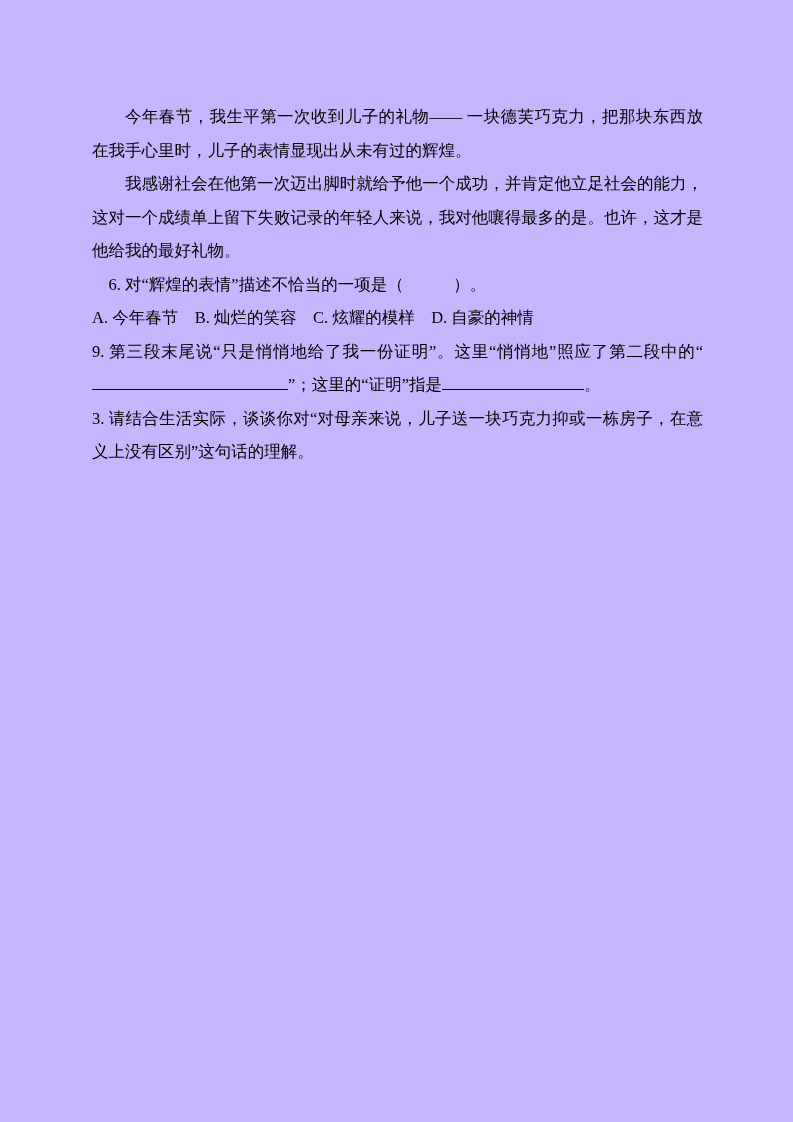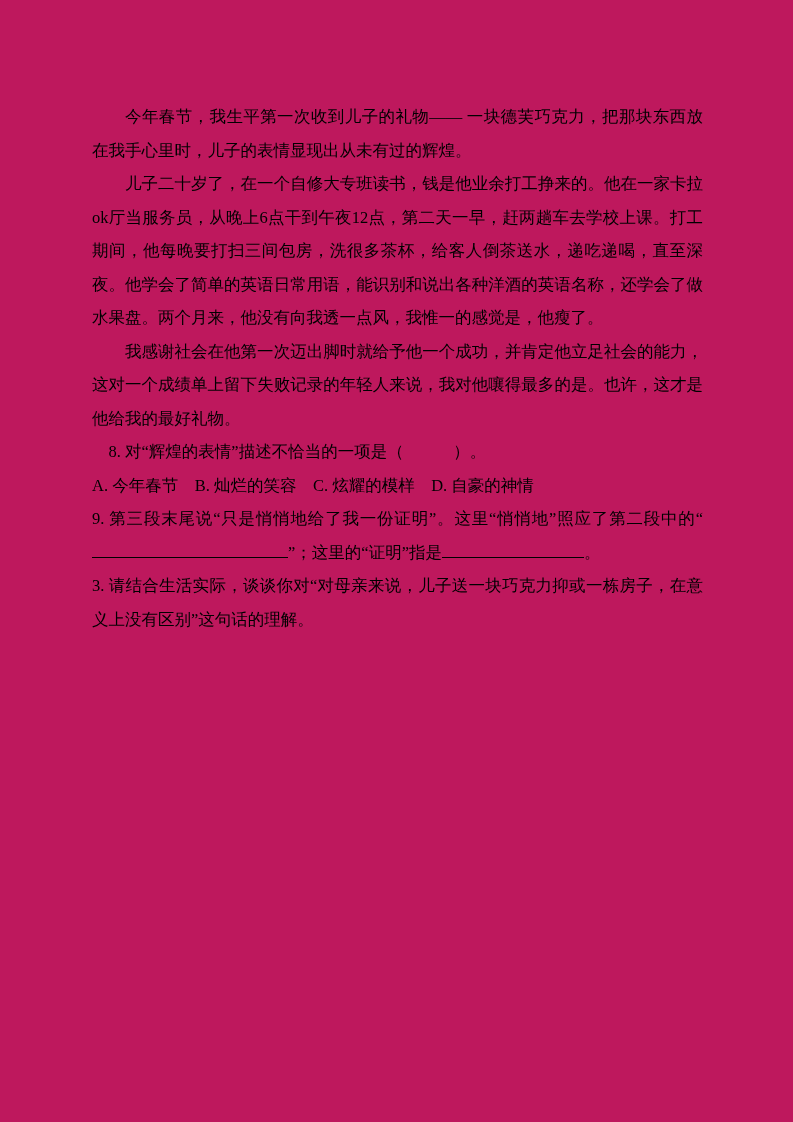--- a/index.html
+++ b/index.html
@@ -5,21 +5,21 @@
   html, body {
     margin: 0;
     padding: 0;
     background: #ffffff;
   }
   .page {
     position: relative;
     width: 793px;
     height: 1122px;
     margin: 0 auto;
-    background: #be185d;
+    background: #c4b5fd;
     box-sizing: border-box;
     padding: 100px 90px 0 92px;
     font-family: "Liberation Serif", "DejaVu Serif", serif;
     font-size: 16.5px;
     line-height: 33.5px;
     color: #000000;
     overflow: hidden;
   }
   p {
     margin: 0;
@@ -41,27 +41,26 @@
   .blank-1 { width: 196px; }
   .blank-2 { width: 142px; }
 </style>
 </head>
 <body>
 
 <div class="page">
 
   <p class="para">今年春节，我生平第一次收到儿子的礼物—— 一块德芙巧克力，把那块东西放在我手心里时，儿子的表情显现出从未有过的辉煌。</p>
 
-  <p class="para">儿子二十岁了，在一个自修大专班读书，钱是他业余打工挣来的。他在一家卡拉ok厅当服务员，从晚上6点干到午夜12点，第二天一早，赶两趟车去学校上课。打工期间，他每晚要打扫三间包房，洗很多茶杯，给客人倒茶送水，递吃递喝，直至深夜。他学会了简单的英语日常用语，能识别和说出各种洋酒的英语名称，还学会了做水果盘。两个月来，他没有向我透一点风，我惟一的感觉是，他瘦了。</p>
 
 
 
   <p class="para">我感谢社会在他第一次迈出脚时就给予他一个成功，并肯定他立足社会的能力，这对一个成绩单上留下失败记录的年轻人来说，我对他嚷得最多的是。也许，这才是他给我的最好礼物。</p>
 
-  <p class="q q1">8. 对“辉煌的表情”描述不恰当的一项是（　　　）。</p>
+  <p class="q q1">6. 对“辉煌的表情”描述不恰当的一项是（　　　）。</p>
 
   <p class="q">A. 今年春节　B. 灿烂的笑容　C. 炫耀的模样　D. 自豪的神情</p>
 
   <p class="q"><span>9. 第三段末尾说“只是悄悄地给了我一份证明”。这里“悄悄地”照应了第二段中的“</span><span class="blank blank-1"></span><span>”；这里的“证明”指是</span><span class="blank blank-2"></span><span>。</span></p>
 
   <p class="q">3.  请结合生活实际，谈谈你对“对母亲来说，儿子送一块巧克力抑或一栋房子，在意义上没有区别”这句话的理解。</p>
 
 </div>
 
 </body></html>

